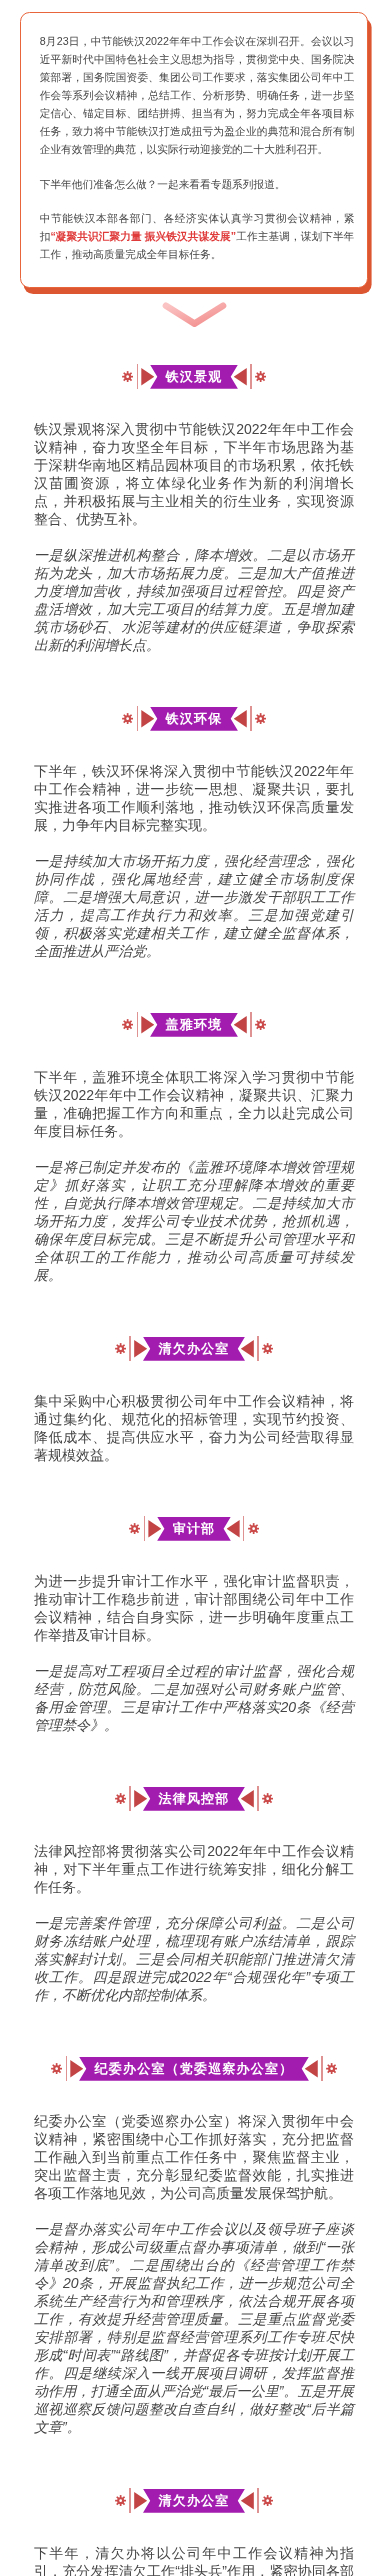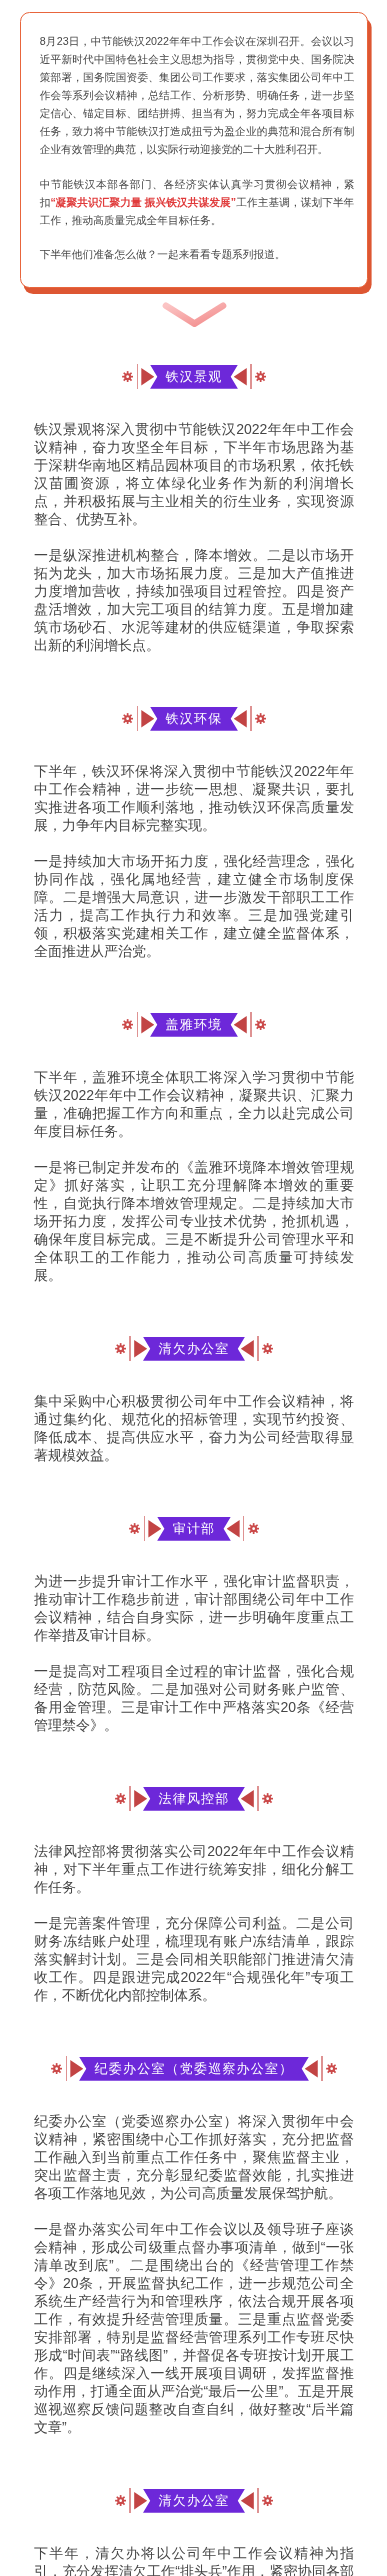--- a/index.html
+++ b/index.html
@@ -29,33 +29,33 @@
   section:first-of-type{margin-top:0;}
   .badge{display:flex;justify-content:center;align-items:center;height:26px;}
   .badge .gear{flex:0 0 auto;}
   .vbar{display:inline-block;width:1.2px;height:25px;background:#de9292;margin:0 3.6px;}
   .tail{display:inline-block;width:13px;height:20px;background:#c24444;flex:0 0 auto;}
   .tail.left {clip-path:polygon(0 6%,100% 50%,0 94%);margin-right:-4.2px;}
   .tail.right{clip-path:polygon(100% 6%,0 50%,100% 94%);margin-left:-4.2px;}
   .band{
     position:relative;z-index:1;
     display:inline-block;
-    background:#6d28d9;color:#ffffff;
-    font-size:13px;font-weight:normal;letter-spacing:1.2px;
+    background:#a21caf;color:#ffffff;
+    font-size:13px;font-weight:bold;letter-spacing:1.2px;
     height:24px;line-height:24px;
     padding:0 15.5px;
     clip-path:polygon(0 0,100% 0,calc(100% - 7.2px) 50%,100% 100%,0 100%,7.2px 50%);
     white-space:nowrap;
   }
   section p{
     margin:0 34px;font-size:14px;line-height:18px;
     text-align:justify;color:#454545;
   }
   section .p1{margin-top:30px;}
-  section .p2{margin-top:18px;}
+  section .p2{margin-top:18px;font-style:italic;}
   .bottom-space{height:50px;}
 </style>
 </head>
 <body>
 
 <svg width="0" height="0" style="position:absolute">
   <defs>
     <symbol id="gear" viewBox="0 0 20 20">
       <g fill="#cb4a4a">
         <g>
@@ -72,22 +72,22 @@
       </g>
       <circle cx="10" cy="10" r="2.4" fill="#ffffff"></circle>
     </symbol>
   </defs>
 </svg>
 
 <div class="page">
 
   <div class="intro-card">
     <p>8月23日，中节能铁汉2022年年中工作会议在深圳召开。会议以习近平新时代中国特色社会主义思想为指导，贯彻党中央、国务院决策部署，国务院国资委、集团公司工作要求，落实集团公司年中工作会等系列会议精神，总结工作、分析形势、明确任务，进一步坚定信心、锚定目标、团结拼搏、担当有为，努力完成全年各项目标任务，致力将中节能铁汉打造成扭亏为盈企业的典范和混合所有制企业有效管理的典范，以实际行动迎接党的二十大胜利召开。</p>
+    <p>下半年他们准备怎么做？一起来看看专题系列报道。</p>
     <p><span>中节能铁汉本部各部门、各经济实体认真学习贯彻会议精神，紧扣</span><span class="hl-red">“凝聚共识汇聚力量 振兴铁汉共谋发展”</span><span>工作主基调，谋划下半年工作，推动高质量完成全年目标任务。</span></p>
-    <p>下半年他们准备怎么做？一起来看看专题系列报道。</p>
   </div>
 
   <div class="divider">
     <svg width="69" height="27.4" viewBox="0 0 116 46">
       <defs>
         <linearGradient id="chevg" x1="0" y1="0" x2="1" y2="1">
           <stop offset="0" stop-color="#fbc4c4"></stop>
           <stop offset="1" stop-color="#f28b8b"></stop>
         </linearGradient>
       </defs>

